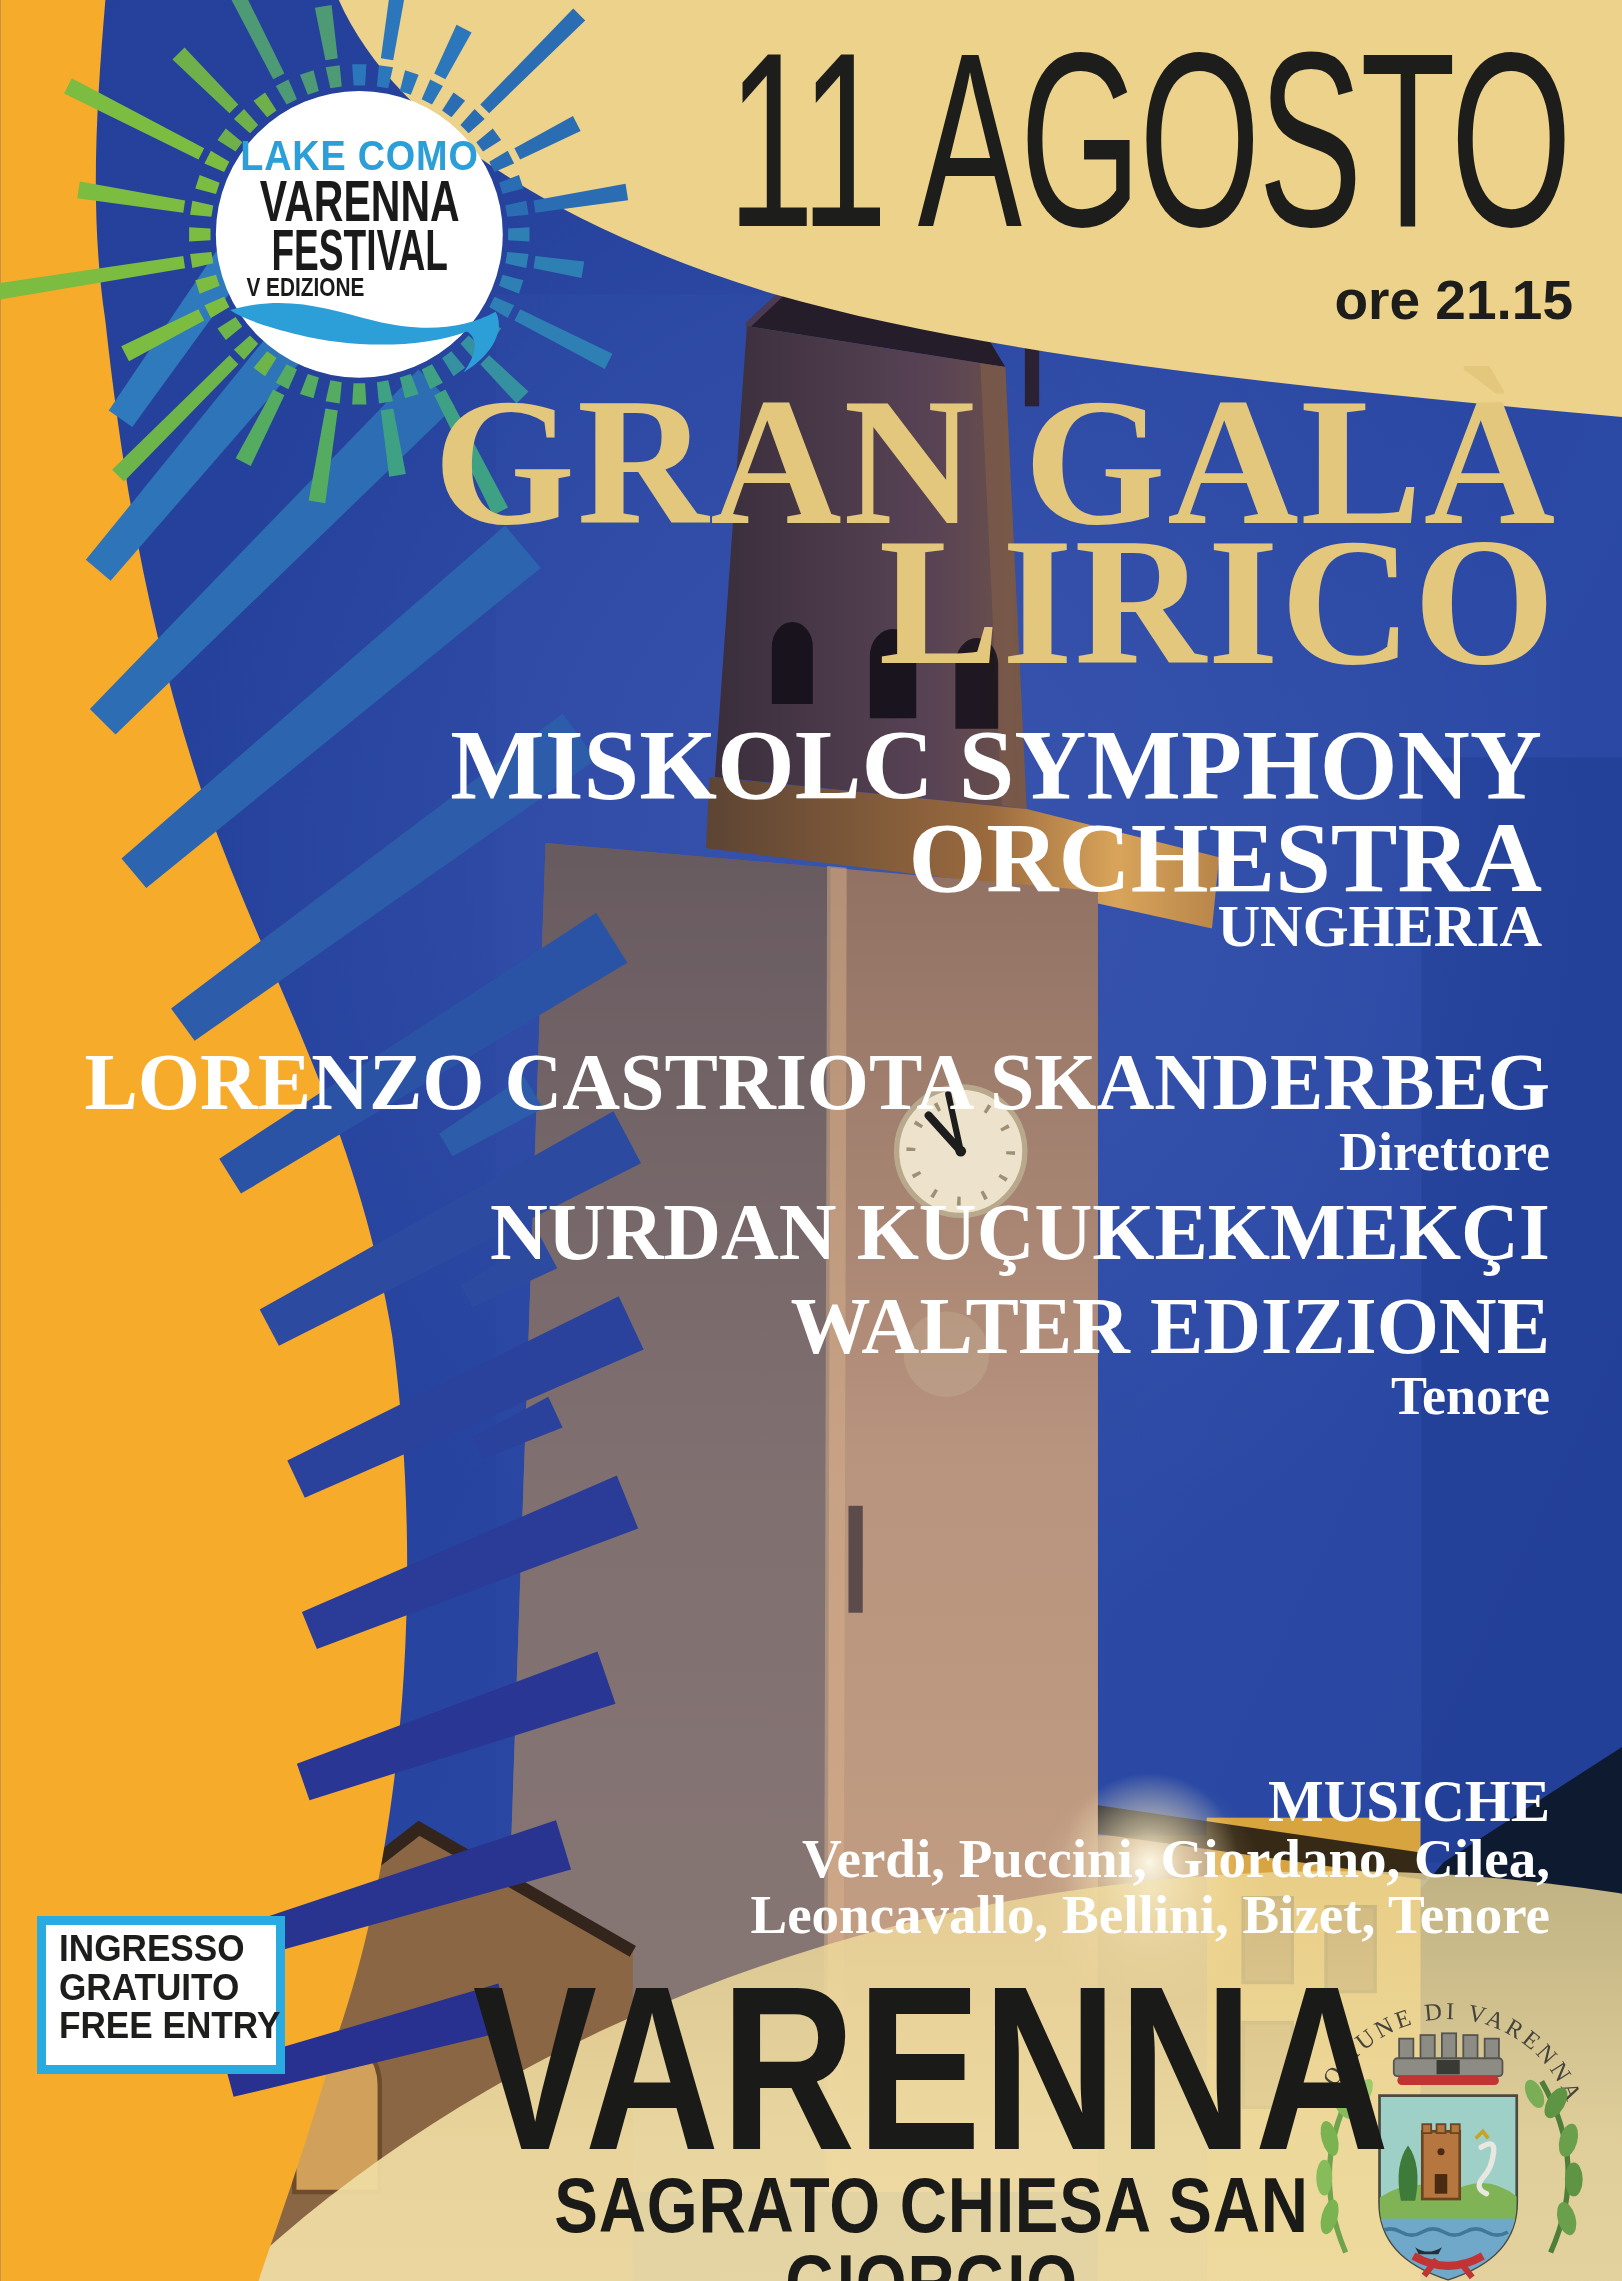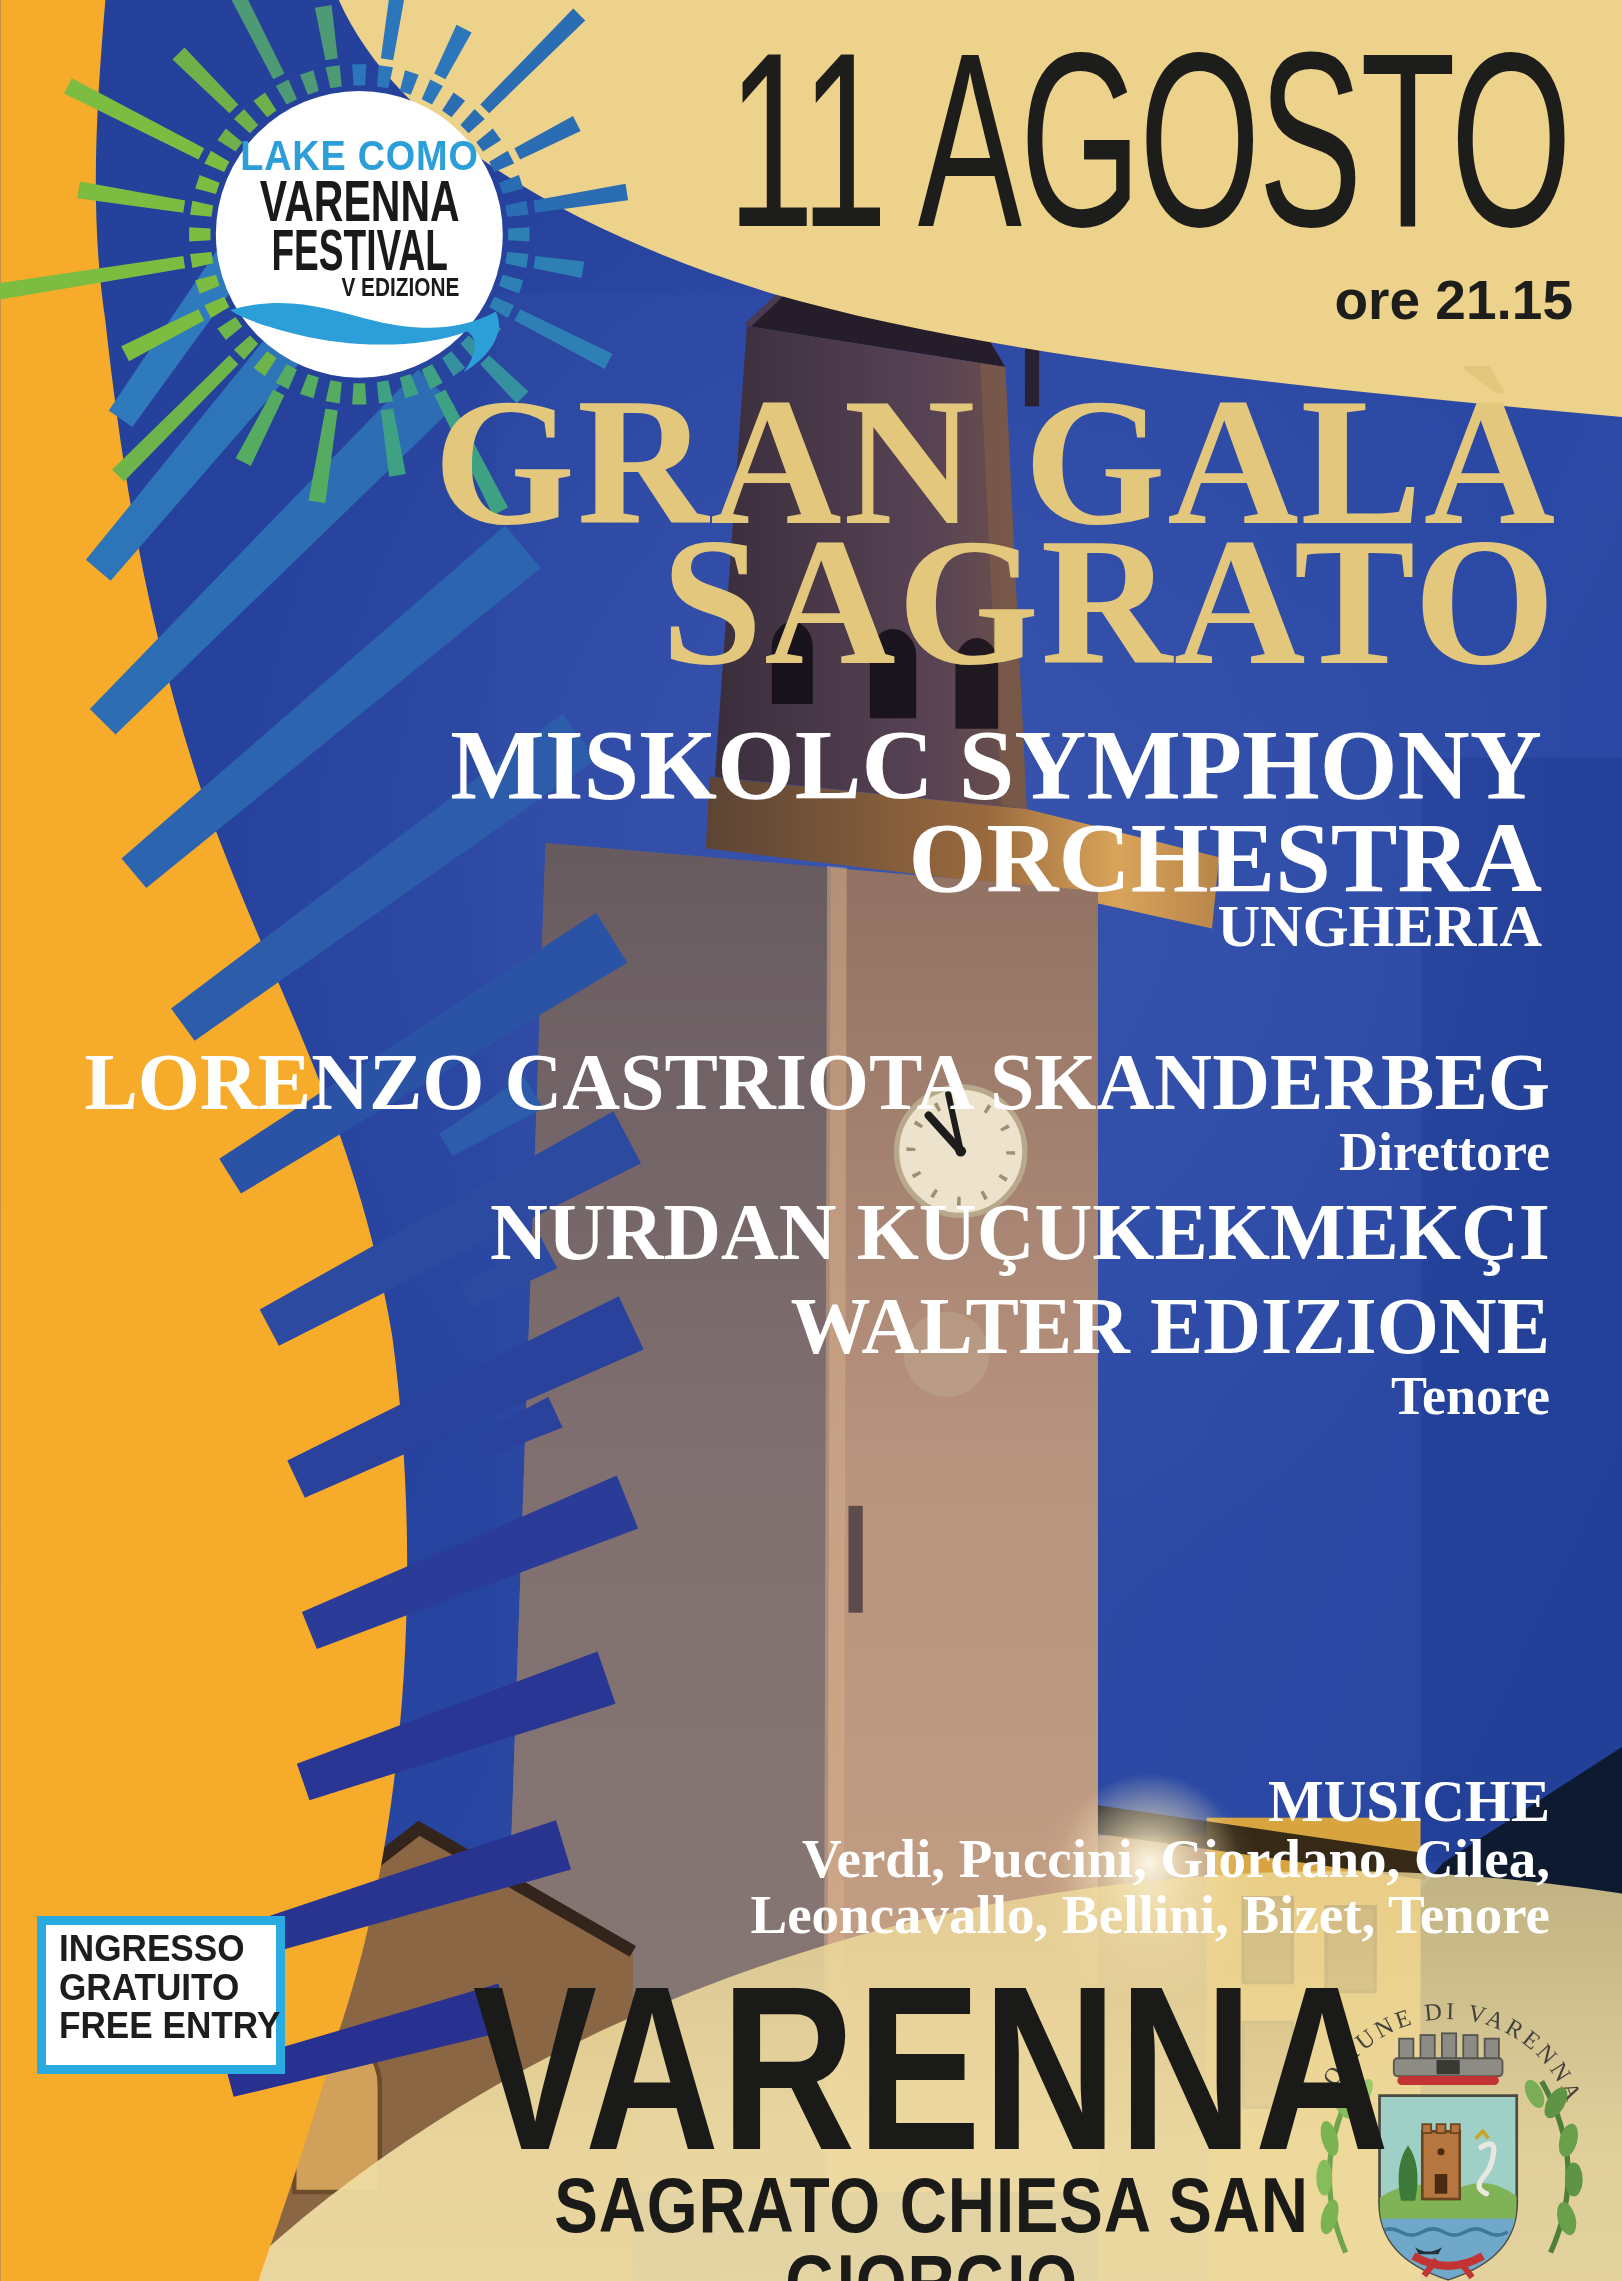--- a/index.html
+++ b/index.html
@@ -53,21 +53,21 @@
   .footer-venue .cond-c{transform:scaleX(0.85);}
 
   
   .logo-text{left:217px;top:135px;width:285px;text-align:center;line-height:0.95;}
   .logo-lake{font-size:43px;font-weight:bold;color:#2D9FD8;letter-spacing:0.9px;}
   .logo-lake .cond-c{transform:scaleX(0.88);}
   .logo-varenna{font-size:57px;font-weight:bold;color:#1A1A1A;margin-top:-1.8px;}
   .logo-varenna .cond-c{transform:scaleX(0.72);}
   .logo-festival{font-size:57px;font-weight:bold;color:#1A1A1A;margin-top:-5.3px;}
   .logo-festival .cond-c{transform:scaleX(0.65);}
-  .logo-edition{font-size:26px;font-weight:bold;color:#1A1A1A;text-align:right;padding-right:43px;margin-top:-1.8px;}
+  .logo-edition{font-size:26px;font-weight:bold;color:#1A1A1A;text-align:left;padding-right:43px;margin-top:-1.8px;}
   .logo-edition .cond-r{transform:scaleX(0.8);}
 </style>
 </head>
 <body>
 
 <div id="poster">
 
   <svg class="abs" id="scene" width="1623" height="2281" viewBox="0 0 1821 2560" style="left:0;top:0">
     <defs>
       <radialGradient id="skyGlow" cx="50%" cy="50%" r="50%">
@@ -305,21 +305,21 @@
 
   <div class="abs date-block r-align">
     <div class="date-line"><span class="cond-r">11 AGOSTO</span></div>
   </div>
   <div class="abs time-block r-align">
     <span>ore 21.15</span>
   </div>
 
   <div class="abs title-block r-align">
     <div>GRAN GALÀ</div>
-    <div>SAGRATO</div>
+    <div>LIRICO</div>
   </div>
 
   <div class="abs orch-block r-align">
     <div class="orch-main">MISKOLC SYMPHONY</div>
     <div class="orch-main">ORCHESTRA</div>
     <div class="orch-country">UNGHERIA</div>
   </div>
 
   <div class="abs perf-block r-align">
     <div class="perf-pair">

